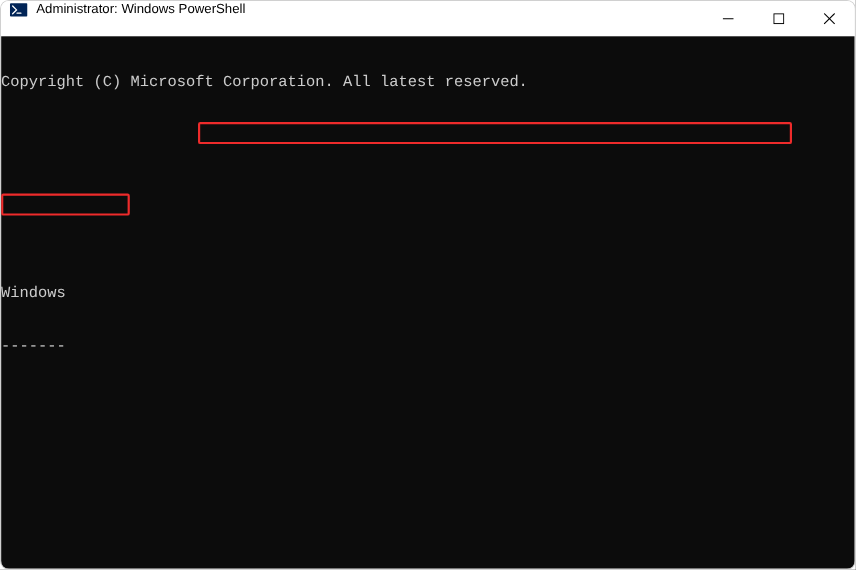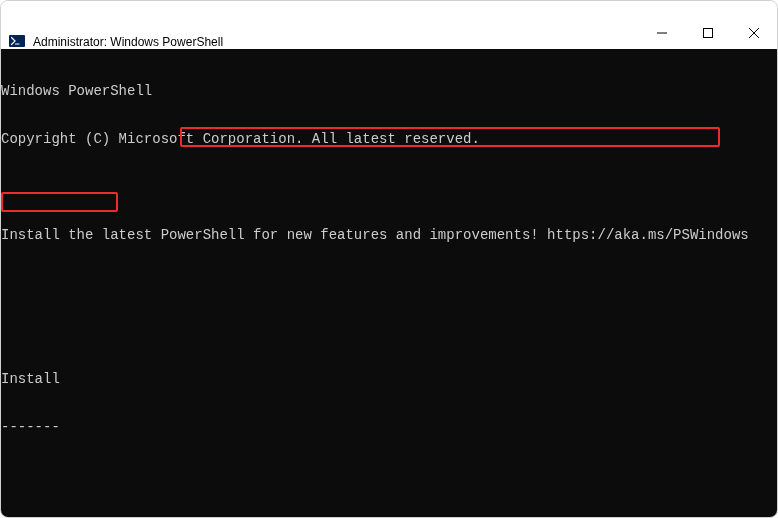--- a/index.html
+++ b/index.html
@@ -17,24 +17,24 @@
       width: 778px;
       height: 518px;
       background: #fff;
       border: 1px solid #d0d0d0;
       border-radius: 8px;
       overflow: hidden;
       display: flex;
       flex-direction: column;
     }
     .titlebar {
-      height: 48px;
+      height: 32px;
       background: #fff;
       display: flex;
-      align-items: flex-end;
+      align-items: flex-start;
       padding: 0 0 0 8px;
       flex-shrink: 0;
     }
     .titlebar-icon {
       width: 16px;
       height: 16px;
       margin-right: 8px;
       display: flex;
       align-items: center;
       justify-content: center;
@@ -118,27 +118,25 @@
       <div class="win-btn close" title="Close">
         <svg viewBox="0 0 10 10">
             <line x1="0" y1="0" x2="10" y2="10" stroke="#000" stroke-width="1"></line>
             <line x1="10" y1="0" x2="0" y2="10" stroke="#000" stroke-width="1"></line>
           </svg>
       </div>
     </div>
   </div>
 
   <div class="terminal">
-    <div class="tline">Windows PowerShell</div>
     <div class="tline">Copyright (C) Microsoft Corporation. All latest reserved.</div>
     <div class="tline empty"></div>
-    <div class="tline">Install the latest PowerShell for new features and improvements! https://aka.ms/PSWindows</div>
     <div class="tline empty"></div>
     <div class="tline empty"></div>
-    <div class="tline">Install</div>
+    <div class="tline">Windows</div>
     <div class="tline">-------</div>
     
     
     
 
     <div class="highlight-box hb1"></div>
     <div class="highlight-box hb2"></div>
   </div>
 </div>
 

